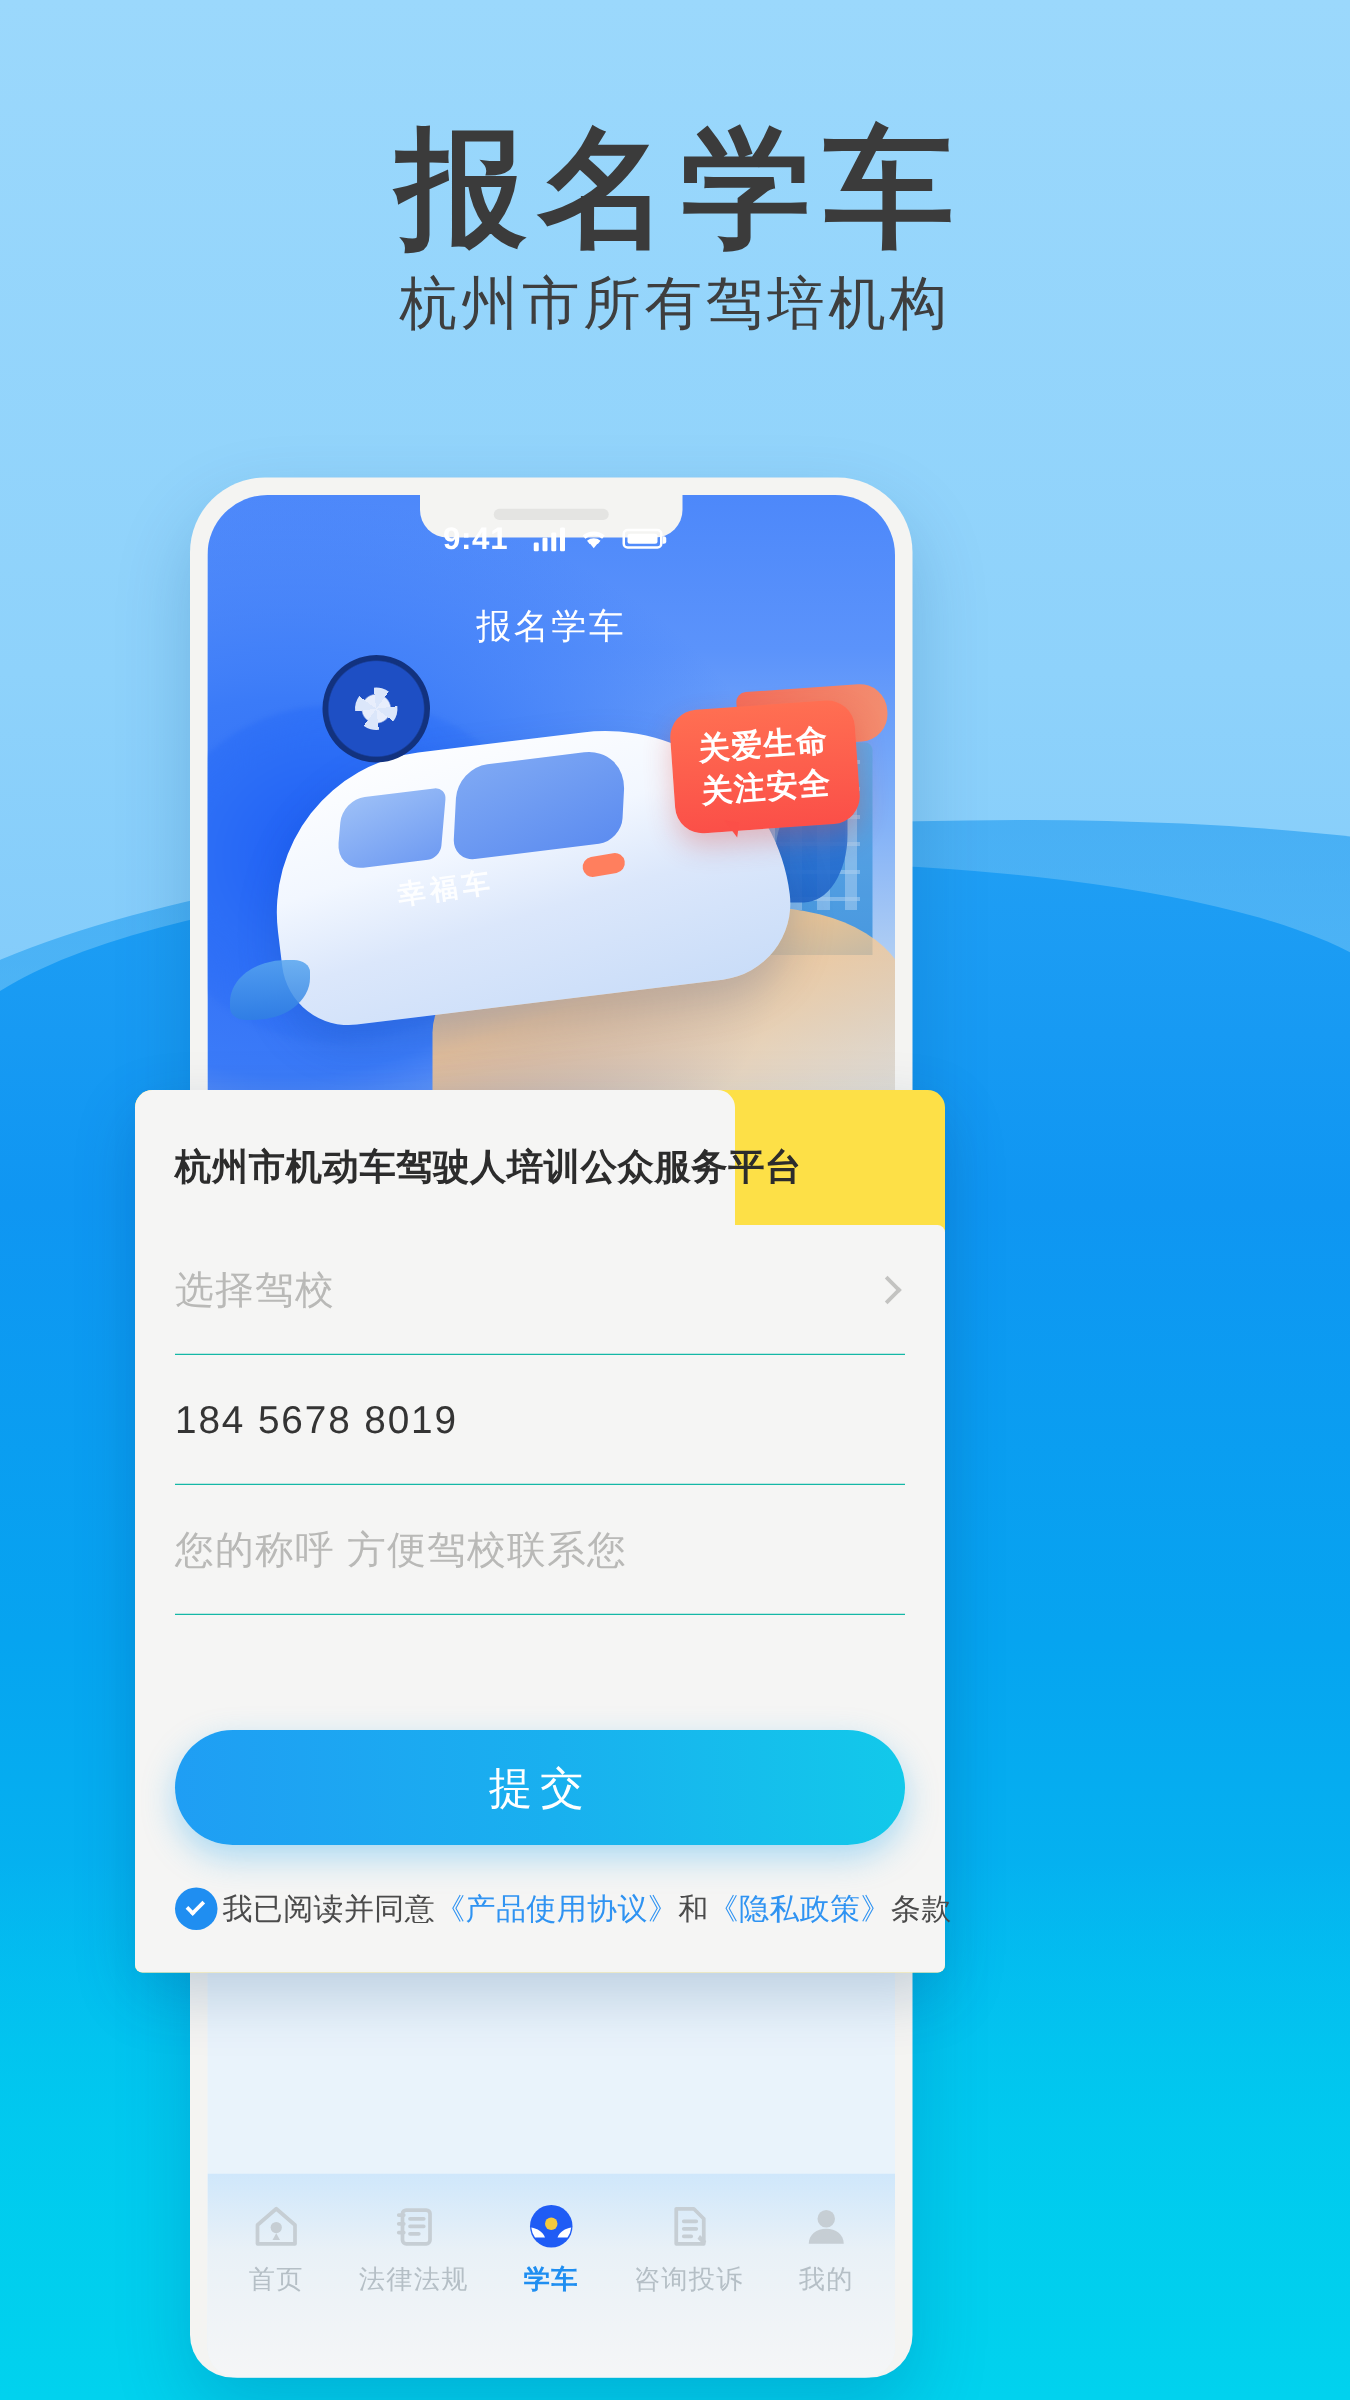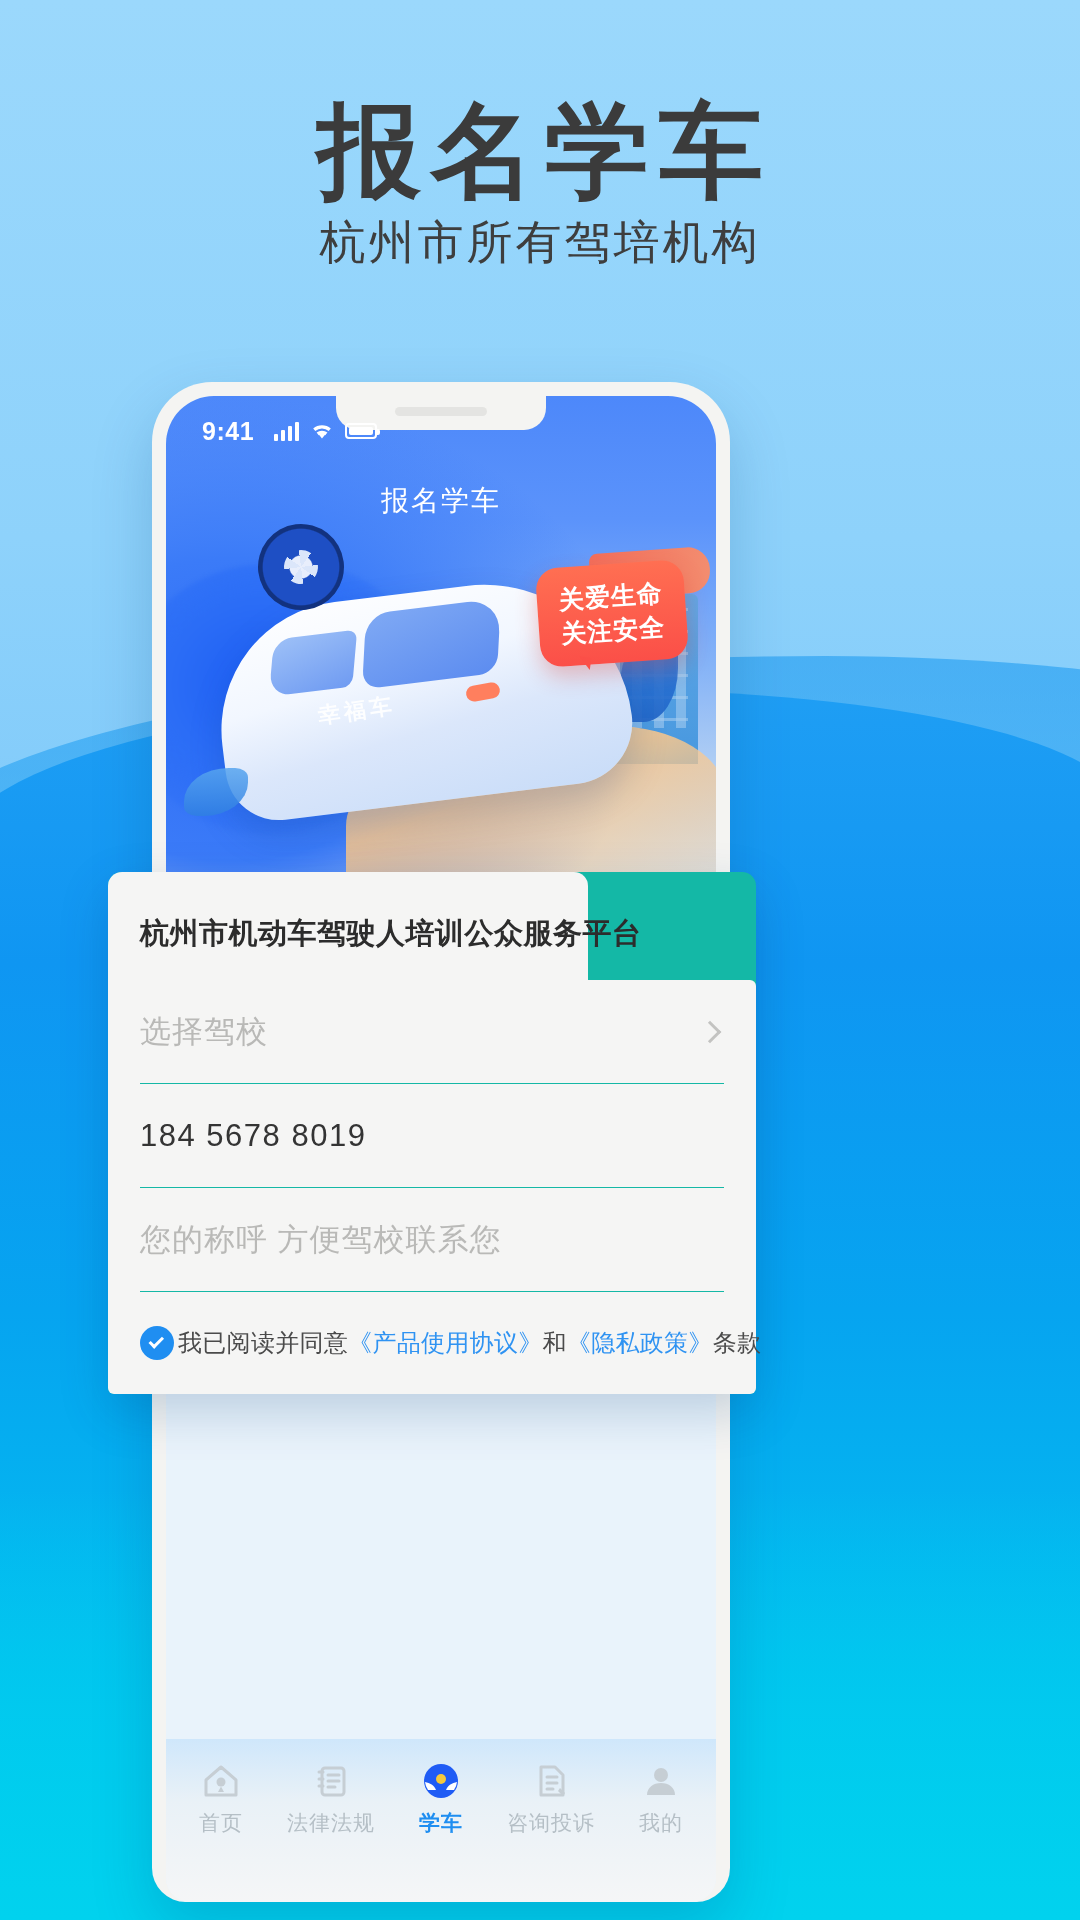--- a/index.html
+++ b/index.html
@@ -68,21 +68,21 @@
   
   .app-hero {
     position:absolute; inset:0 0 auto 0; height:560px;
     background:
       radial-gradient(120% 90% at 12% 56%, #2f6df6 0%, #3b7bf8 30%, rgba(59,123,248,0) 62%),
       linear-gradient(180deg,#4d88fa 0%,#5b93fb 22%,#85b3f7 48%,#b9d4f3 70%,#d9e8f6 88%,#e9f3fb 100%);
     overflow:hidden;
   }
   .status-bar {
     position:absolute; top:0; left:0; right:0; height:64px;
-    display:flex; align-items:center; justify-content:flex-start;
+    display:flex; align-items:center; justify-content:center;
     padding:6px 34px 0 36px; color:#fff; z-index:8;
     font-size:25px; font-weight:700; letter-spacing:.5px;gap:20px;
   }
   .sb-right { display:flex; align-items:center; gap:10px; }
   .sig { display:flex; align-items:flex-end; gap:3px; height:19px; }
   .sig i { display:block; width:4px; background:#fff; border-radius:1px; }
   .sig i:nth-child(1){height:7px;} .sig i:nth-child(2){height:11px;}
   .sig i:nth-child(3){height:15px;} .sig i:nth-child(4){height:19px;}
   .batt { width:32px; height:16px; border:2px solid #fff; border-radius:4px; position:relative; }
   .batt::after{content:"";position:absolute;right:-5px;top:4px;width:3px;height:6px;background:#fff;border-radius:0 2px 2px 0;}
@@ -190,21 +190,21 @@
     padding-top:16px;
   }
   .tab { width:20%; text-align:center; }
   .tab-ico { height:52px; display:flex; align-items:center; justify-content:center; }
   .tab-lbl { font-size:21px; color:#b5bfc6; margin-top:2px; letter-spacing:1px; }
   .tab.active .tab-lbl { color:#1f8ef1; font-weight:700; }
 
   
   .form-card {
     position:absolute; left:108px; top:872px; width:648px;
-    background:#14b8a6; border-radius:14px 14px 6px 6px;
+    background:#fde047; border-radius:14px 14px 6px 6px;
     box-shadow:0 18px 50px rgba(5,60,120,.20);
     overflow:visible;
   }
   .card-head {
     position:relative; background:#f5f5f4;
     padding:42px 32px 28px 32px;
     border-radius:14px 14px 0 0;
     width:480px;
   }
   .card-head-title { font-size:29px; font-weight:700; color:#2c2c2c; letter-spacing:.5px; white-space:nowrap; }
@@ -377,20 +377,21 @@
     </div>
 
     <div class="field">
       <span class="field-txt filled">184 5678 8019</span>
     </div>
 
     <div class="field">
       <span class="field-txt">您的称呼 方便驾校联系您</span>
     </div>
 
+    <div class="submit">提交</div>
 
     <div class="agree">
       <span class="checkbox">
           <span></span>
         </span>
       <span class="agree-txt">
         <span>我已阅读并同意</span><a href="#">《产品使用协议》</a><span>和</span><a href="#">《隐私政策》</a><span>条款</span>
       </span>
     </div>
 

